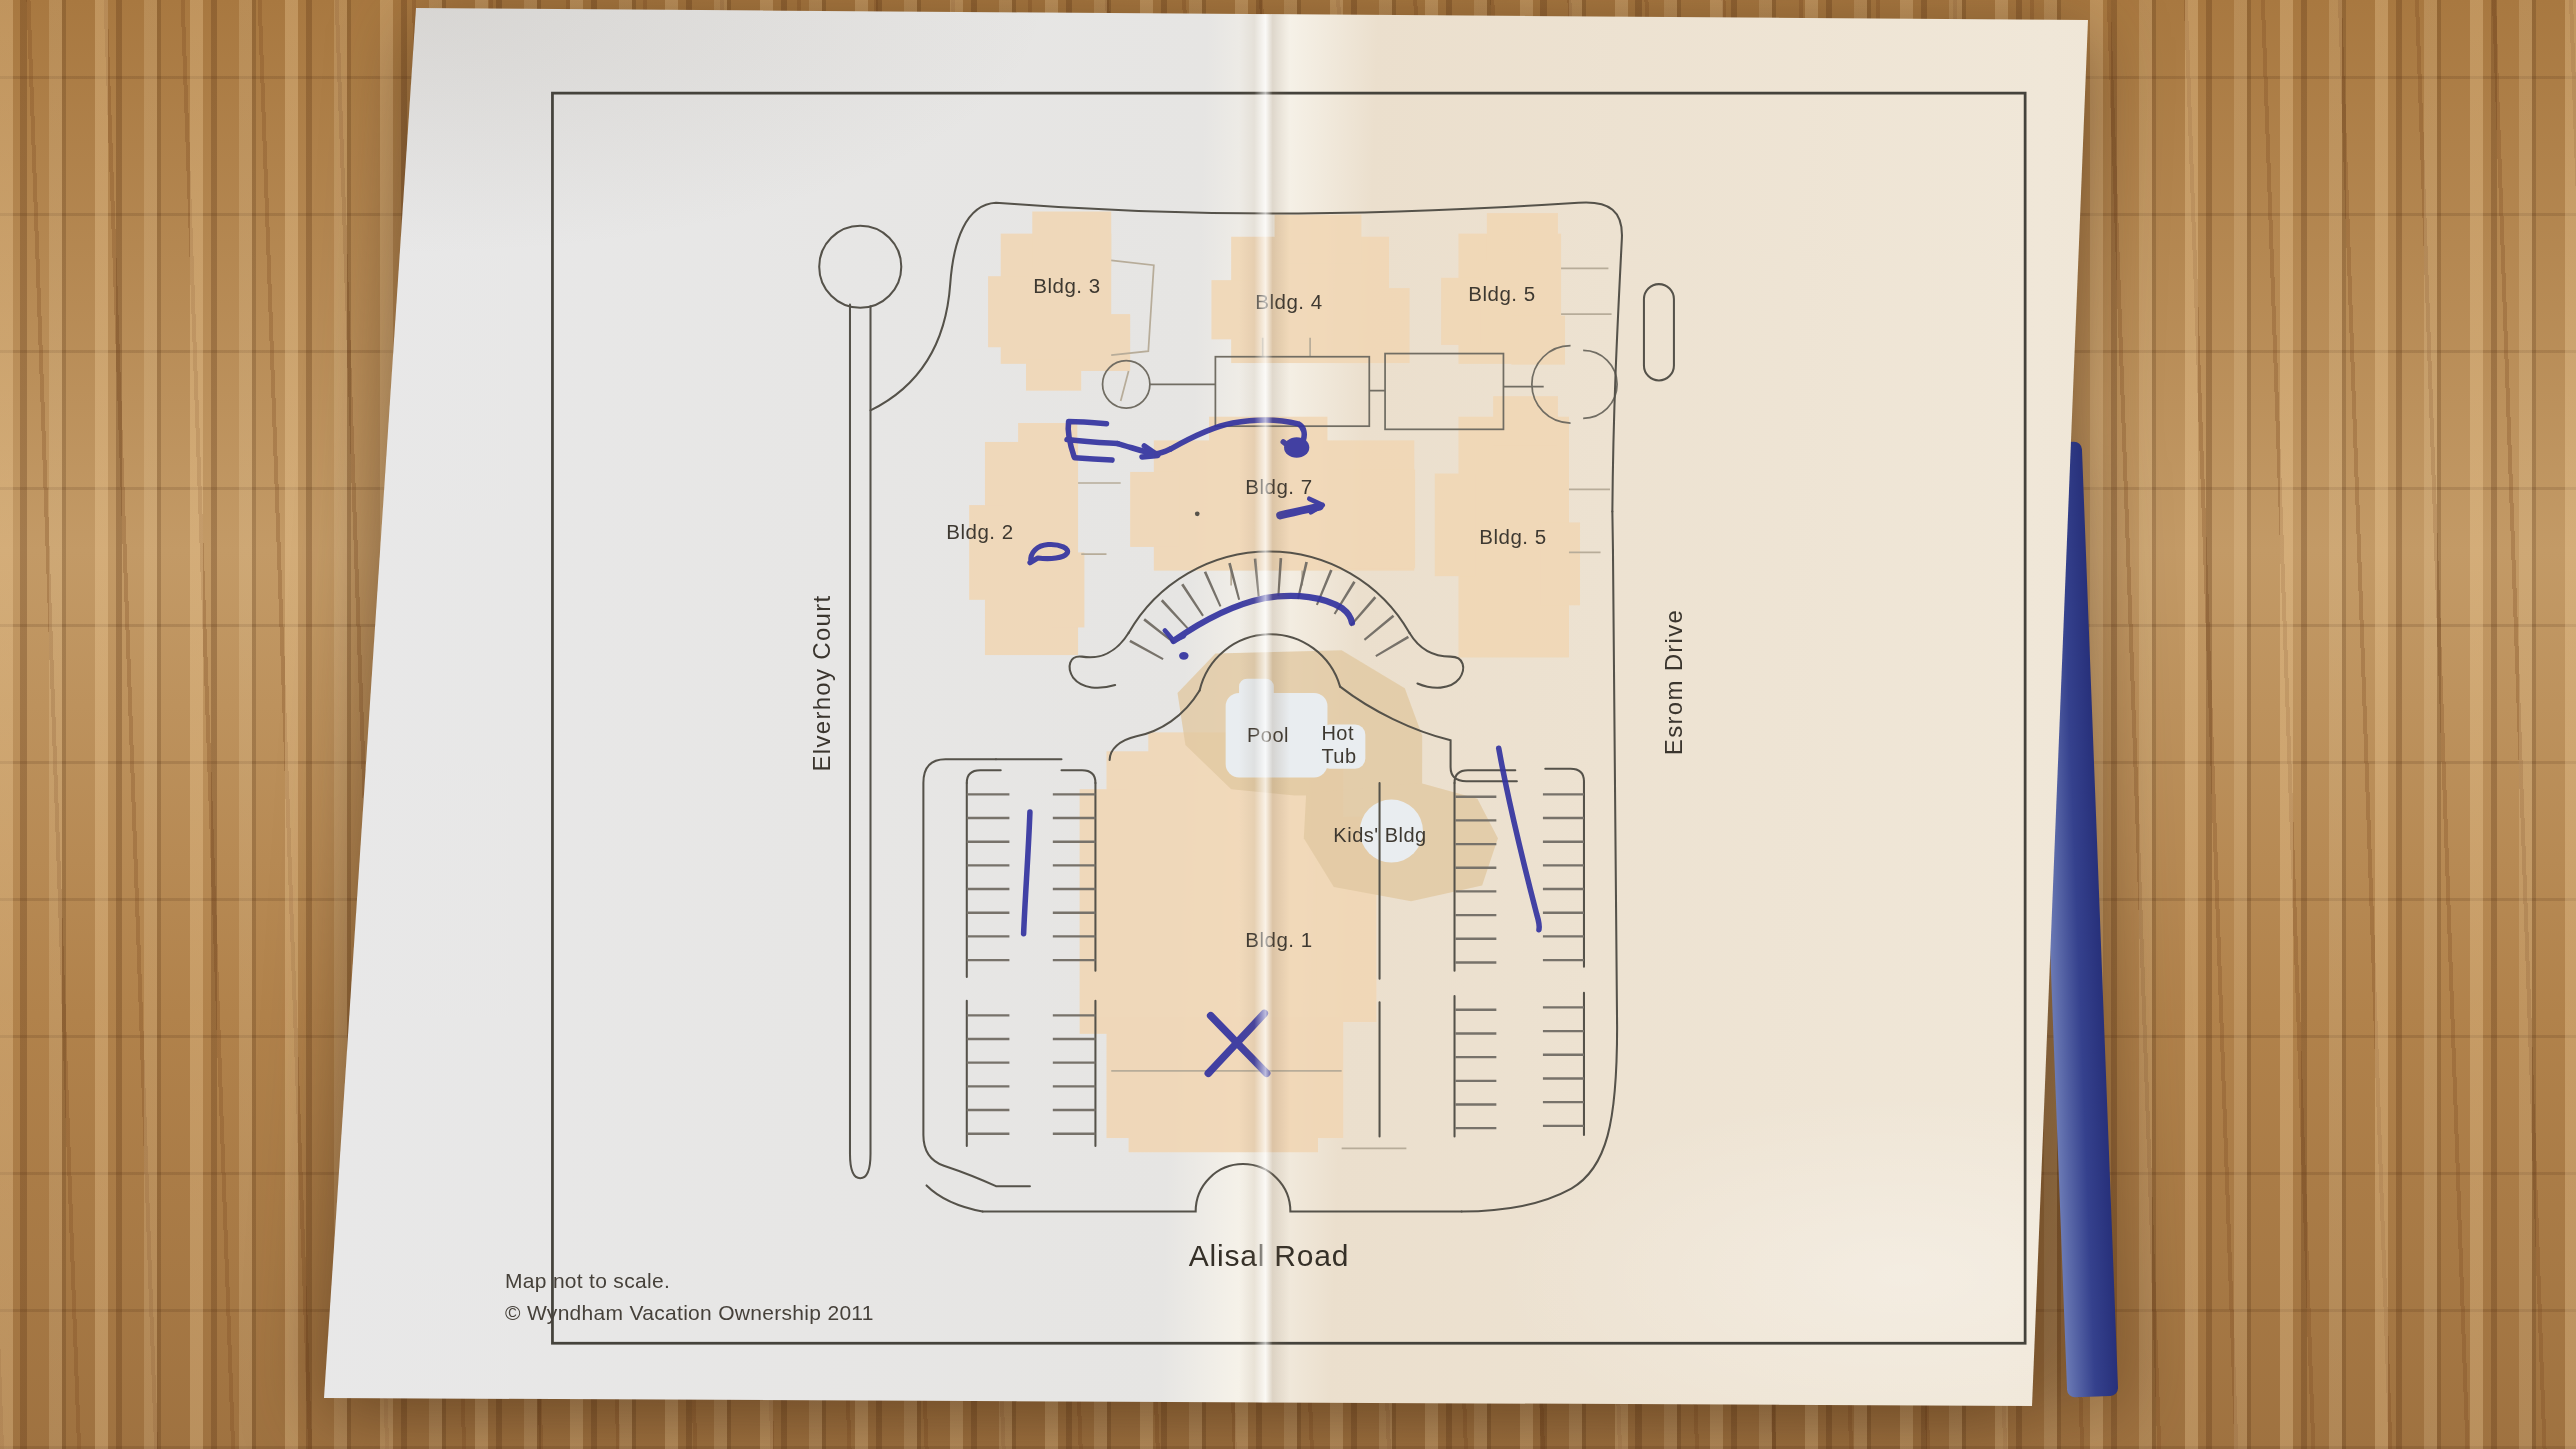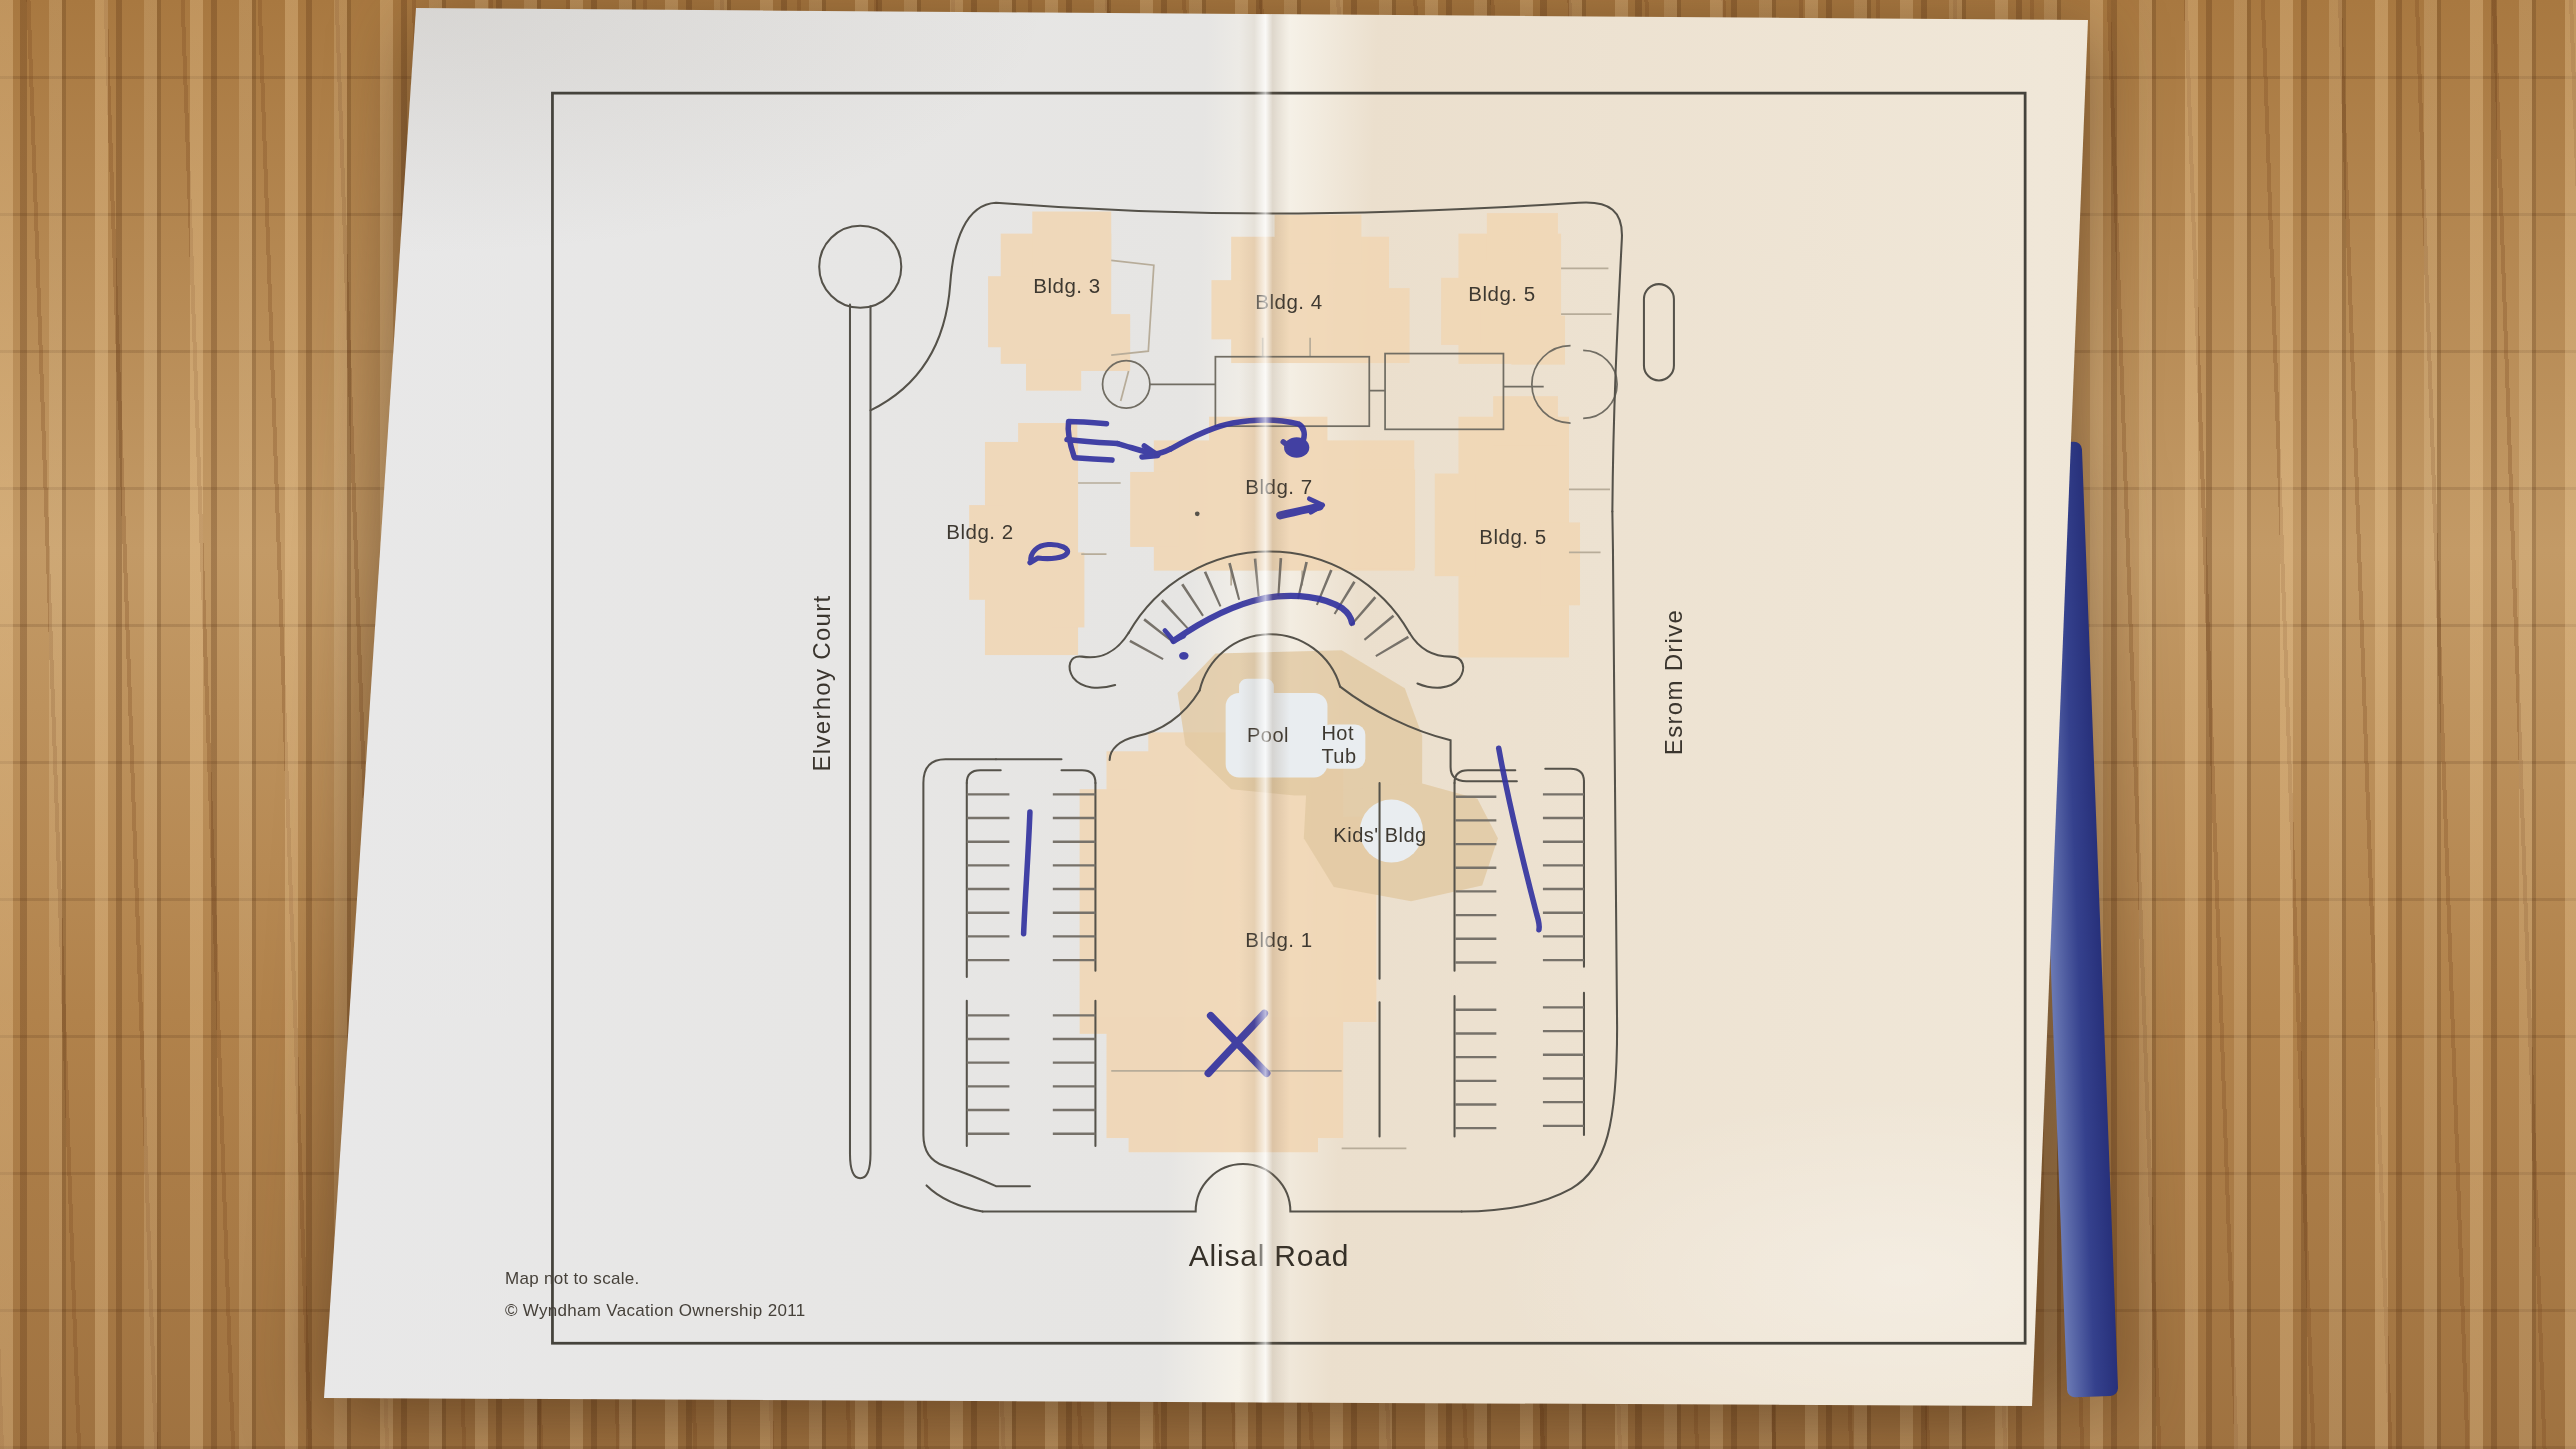--- a/index.html
+++ b/index.html
@@ -34,21 +34,21 @@
     background:linear-gradient(90deg,transparent 0%,rgba(130,112,88,.10) 30%,rgba(255,255,255,.65) 52%,rgba(124,100,72,.18) 66%,transparent 100%);
   }
   svg{position:absolute;left:0;top:0;}
   .lbl{
     position:absolute;color:#3e3931;font-size:20.5px;letter-spacing:0.5px;
     transform:translate(-50%,-50%);white-space:nowrap;
   }
   .lbl.rot{transform:translate(-50%,-50%) rotate(-90deg);font-size:24px;letter-spacing:1.3px;color:#3a352e;}
   .lbl.big{font-size:30px;letter-spacing:0.8px;color:#353028;}
   .lbl.amenity{white-space:pre-line;text-align:left;font-size:20px;line-height:1.16;}
-  .footer-line{position:absolute;color:#46413a;font-size:17px;letter-spacing:0.3px;transform:none;white-space:nowrap;}
+  .footer-line{position:absolute;color:#46413a;font-size:21px;letter-spacing:0.3px;transform:none;white-space:nowrap;}
 </style>
 </head>
 <body>
 
 <div class="paper-shadow">
   <div class="under-sheet"></div>
   <div class="paper">
 
     <svg width="2576" height="1449" viewBox="0 0 3264 1836">
 

